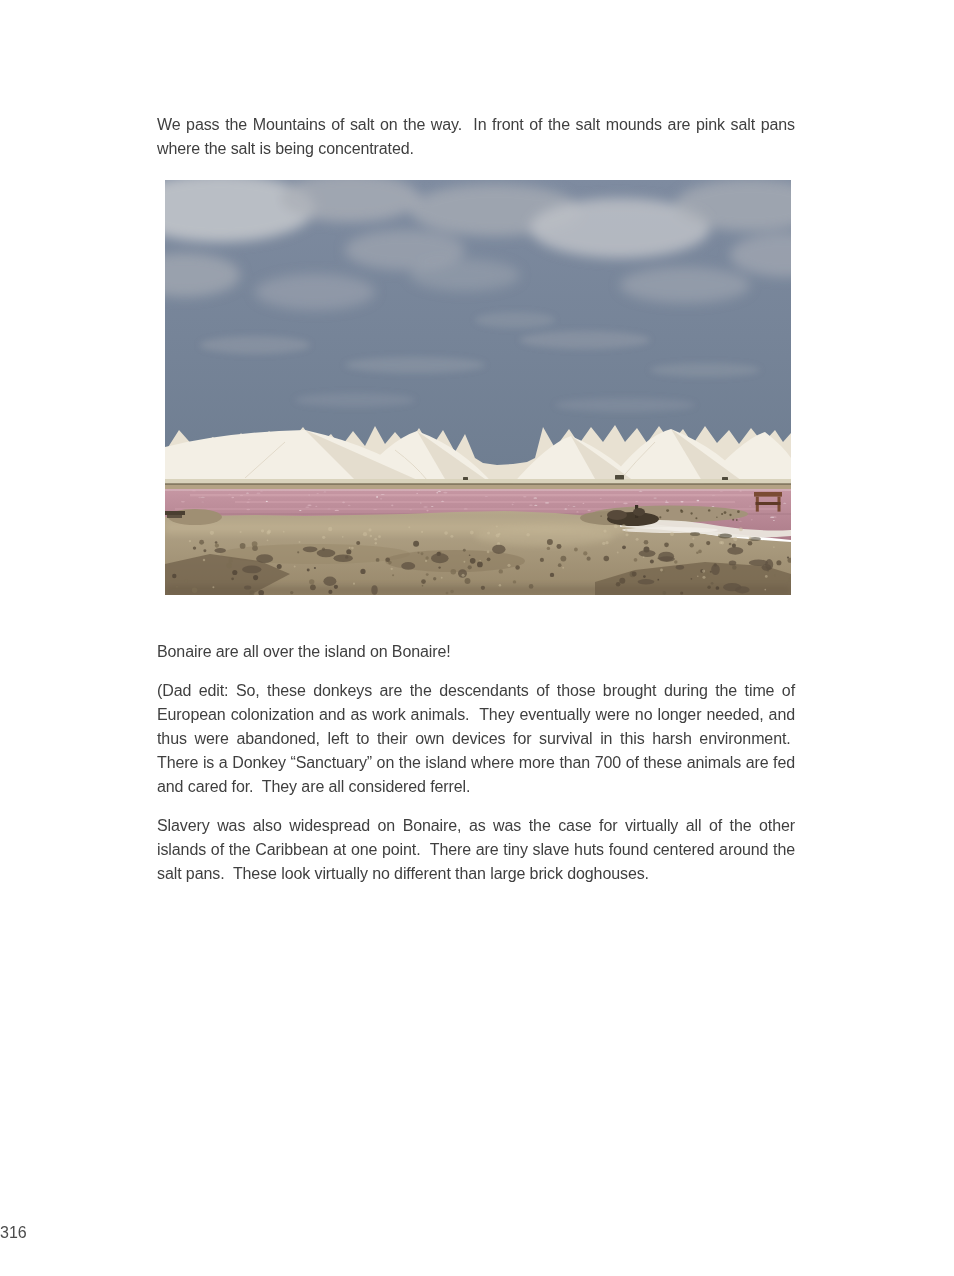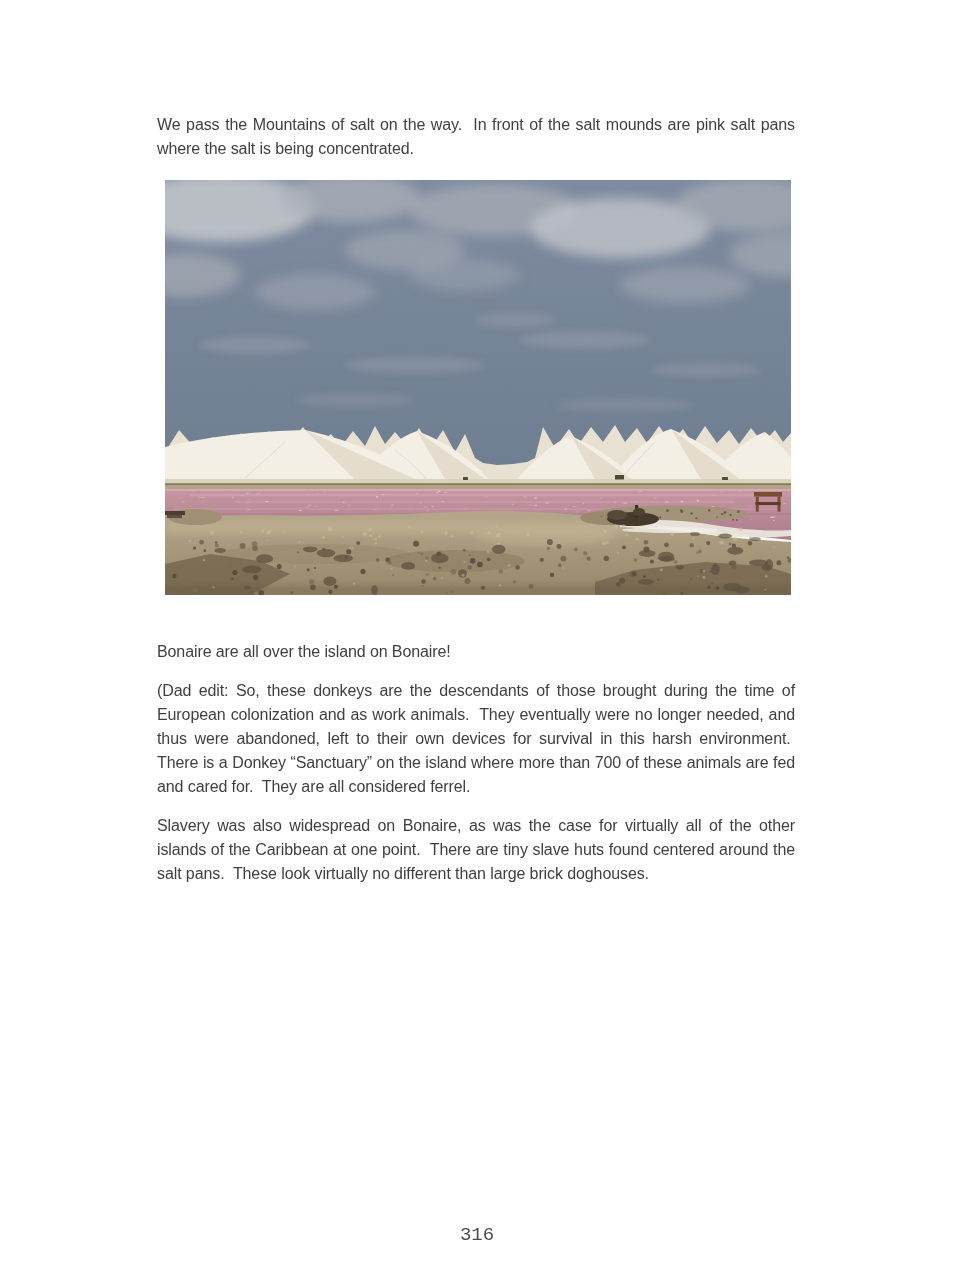--- a/index.html
+++ b/index.html
@@ -33,23 +33,22 @@
     height: 415px;
     margin: 0 0 45px 8px;
     padding: 0;
   }
   .figure svg { display: block; width: 626px; height: 415px; }
   .page-number {
     position: absolute;
     top: 1224px;
     left: 0;
     width: 100%;
-    text-align: center;
-    font-family: Liberation Mono, monospace;
-    font-size: 19px;
+    font-family: Liberation Sans, sans-serif;
+    font-size: 16px;
     color: #4b4b4b;
   }
 </style>
 </head>
 <body>
 
 <div class="page">
   <div class="content">
 
     <p class="para para-intro">We pass the Mountains of salt on the way.&nbsp; In front of the salt mounds are pink salt pans where the salt is being concentrated.</p>

